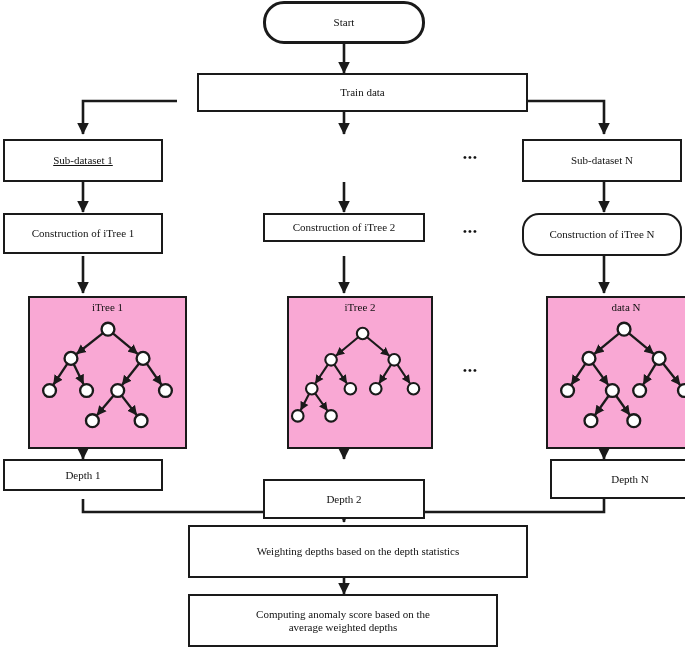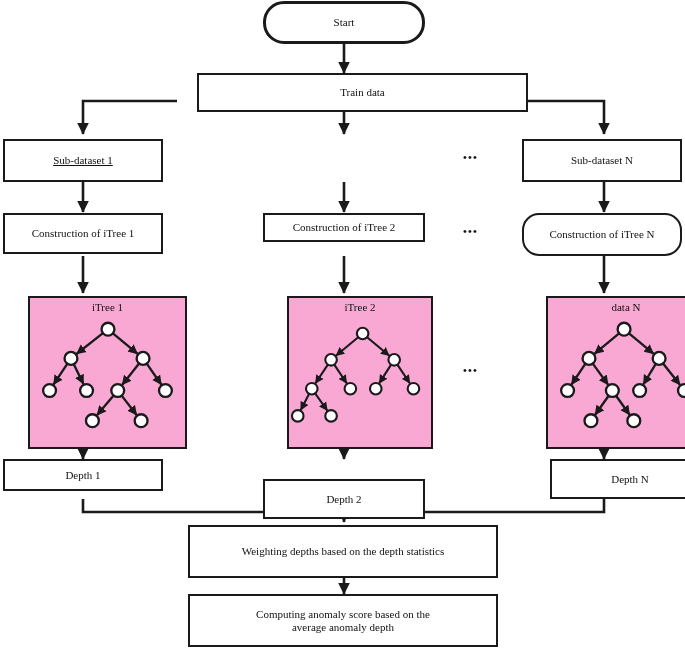--- a/index.html
+++ b/index.html
@@ -232,24 +232,24 @@
   <div class="node-box fs-15" style="left:3px; top:459px; width:160px; height:32px;">
     <span class="label-txt">Depth 1</span>
   </div>
   <div class="node-box fs-15" style="left:263px; top:459px; width:162px; height:40px;margin-top:20px;">
     <span class="label-txt">Depth 2</span>
   </div>
   <div class="node-box fs-15" style="left:550px; top:459px; width:160px; height:40px;">
     <span class="label-txt">Depth N</span>
   </div>
 
-  <div class="node-box fs-15" style="left:188px; top:525px; width:310px; height:53px;">
+  <div class="node-box fs-15" style="left:188px; top:525px; width:340px; height:53px;">
     <span class="label-txt">Weighting depths based on the depth statistics</span>
   </div>
 
   <div class="node-box fs-15" style="left:188px; top:594px; width:310px; height:53px;justify-content:flex-end;">
     <span class="label-txt">
       <span>Computing anomaly score based on the</span><br>
-      <span>average anomaly depth</span>
+      <span>average weighted depths</span>
     </span>
   </div>
 
 </div>
 
 </body></html>

